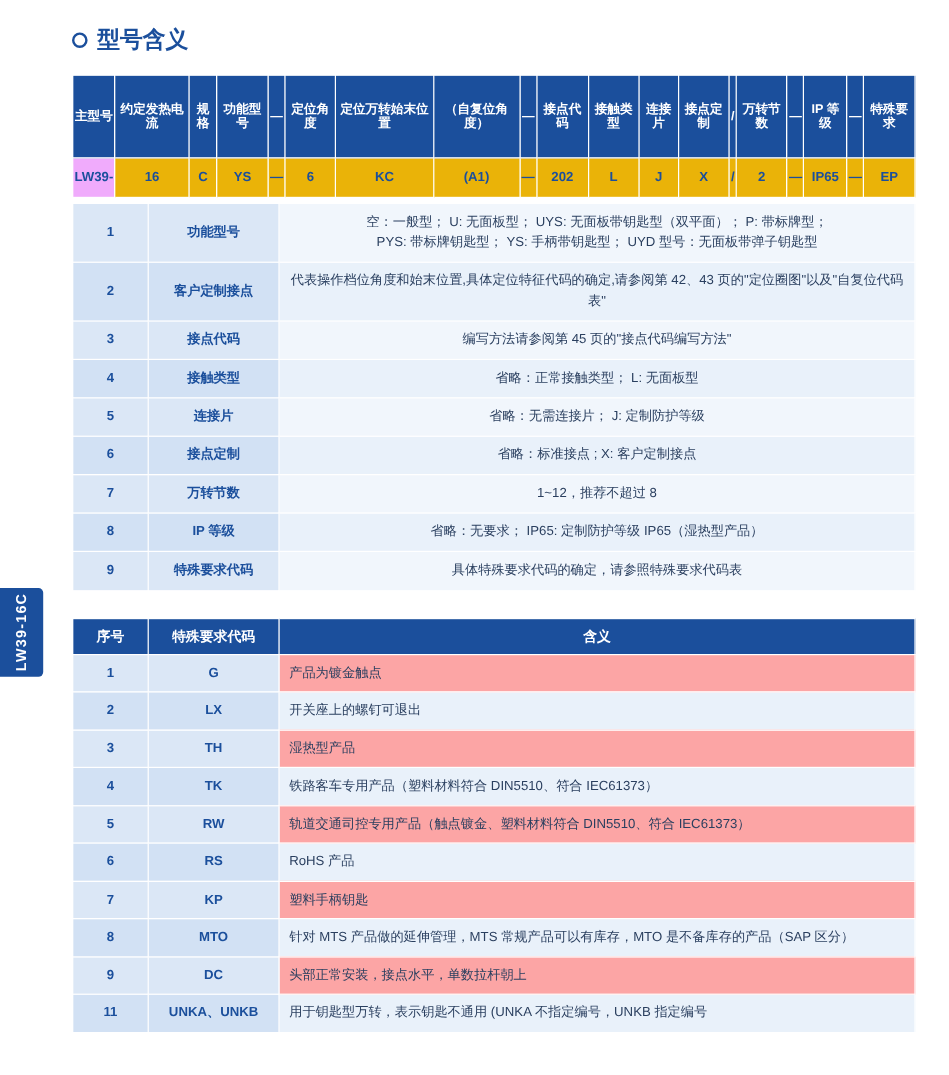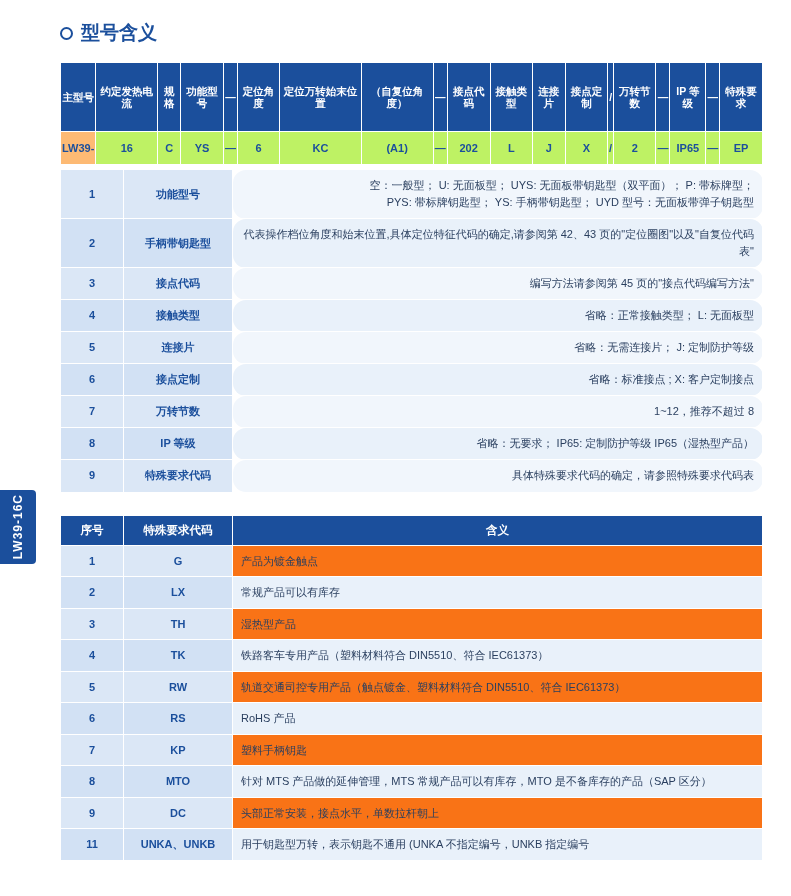--- a/index.html
+++ b/index.html
@@ -74,72 +74,72 @@
     line-height:1.15;
   }
   .code-table thead th{
     background:#1b4f9c;
     color:#ffffff;
     font-weight:bold;
     font-size:10.5px;
     height:62px;
   }
   .code-table .row-val td{
-    background:#bef264;
+    background:#eab308;
     color:#1b4f9c;
     font-weight:bold;
     height:26px;
     font-size:11px;
   }
   .code-table .row-num td{
     background:#dbe7f6;
     color:#1b4f9c;
     font-weight:bold;
     height:22px;
     font-size:11px;
   }
   .code-table .row-num td.lead,
   .code-table .row-val td.lead{
     background:#cfdff3;
   }
-  .code-table .row-val td.lead{background:#fdba74;}
+  .code-table .row-val td.lead{background:#f0abfc;}
   
   .legend-table{margin-top:4px;}
   .legend-table td{
     border:1px solid #ffffff;
     padding:7px 8px;
     font-size:11px;
     line-height:1.55;
     vertical-align:middle;
   }
   .legend-table td.no{
     width:46px;text-align:center;background:#dbe7f6;color:#1b4f9c;font-weight:bold;
   }
   .legend-table td.name{
     width:92px;text-align:center;background:#dbe7f6;color:#1b4f9c;font-weight:bold;
   }
   .legend-table td.desc{
-    background:#f1f6fc;color:#2a3f5f;text-align:right;border-radius:13px;
+    background:#f1f6fc;color:#2a3f5f;text-align:center;
   }
   .legend-table tr:nth-child(even) td.desc{background:#e9f1fa;}
   .legend-table tr:nth-child(even) td.no,
   .legend-table tr:nth-child(even) td.name{background:#d2e1f4;}
   
   .special-table{margin-top:22px;}
   .special-table thead th{
     background:#1b4f9c;color:#ffffff;font-weight:bold;font-size:11.5px;
     padding:7px 4px;border:1px solid #ffffff;
   }
   .special-table td{
     border:1px solid #ffffff;padding:7px 8px;font-size:11px;line-height:1.5;
     vertical-align:middle;
   }
   .special-table td.no{width:46px;text-align:center;background:#dbe7f6;color:#1b4f9c;font-weight:bold;}
   .special-table td.code{width:92px;text-align:center;background:#dbe7f6;color:#1b4f9c;font-weight:bold;}
-  .special-table td.meaning{background:#f97316;color:#2a3f5f;text-align:left;}
+  .special-table td.meaning{background:#fca5a5;color:#2a3f5f;text-align:left;}
   .special-table tr:nth-child(even) td.meaning{background:#e9f1fa;}
   .special-table tr:nth-child(even) td.no,
   .special-table tr:nth-child(even) td.code{background:#d2e1f4;}
   .special-table th.no-h{width:46px;font-family:Liberation Mono, monospace;}
   .special-table th.code-h{width:92px;}
 </style>
 </head>
 <body>
 
 <div class="page">
@@ -207,21 +207,21 @@
     <table class="legend-table">
       <tbody>
         <tr>
           <td class="no">1</td>
           <td class="name">功能型号</td>
           <td class="desc" style="white-space:pre-line">空：一般型；       U: 无面板型；      UYS: 无面板带钥匙型（双平面）；      P: 带标牌型；
 PYS: 带标牌钥匙型；      YS: 手柄带钥匙型；      UYD 型号：无面板带弹子钥匙型</td>
         </tr>
         <tr>
           <td class="no">2</td>
-          <td class="name">手柄带钥匙型</td>
+          <td class="name">客户定制接点</td>
           <td class="desc">代表操作档位角度和始末位置,具体定位特征代码的确定,请参阅第 42、43 页的"定位圈图"以及"自复位代码表"</td>
         </tr>
         <tr>
           <td class="no">3</td>
           <td class="name">接点代码</td>
           <td class="desc">编写方法请参阅第 45 页的"接点代码编写方法"</td>
         </tr>
         <tr>
           <td class="no">4</td>
           <td class="name">接触类型</td>
@@ -265,21 +265,21 @@
       </thead>
       <tbody>
         <tr>
           <td class="no">1</td>
           <td class="code">G</td>
           <td class="meaning">产品为镀金触点</td>
         </tr>
         <tr>
           <td class="no">2</td>
           <td class="code">LX</td>
-          <td class="meaning">常规产品可以有库存</td>
+          <td class="meaning">开关座上的螺钉可退出</td>
         </tr>
         <tr>
           <td class="no">3</td>
           <td class="code">TH</td>
           <td class="meaning">湿热型产品</td>
         </tr>
         <tr>
           <td class="no">4</td>
           <td class="code">TK</td>
           <td class="meaning">铁路客车专用产品（塑料材料符合 DIN5510、符合 IEC61373）</td>

